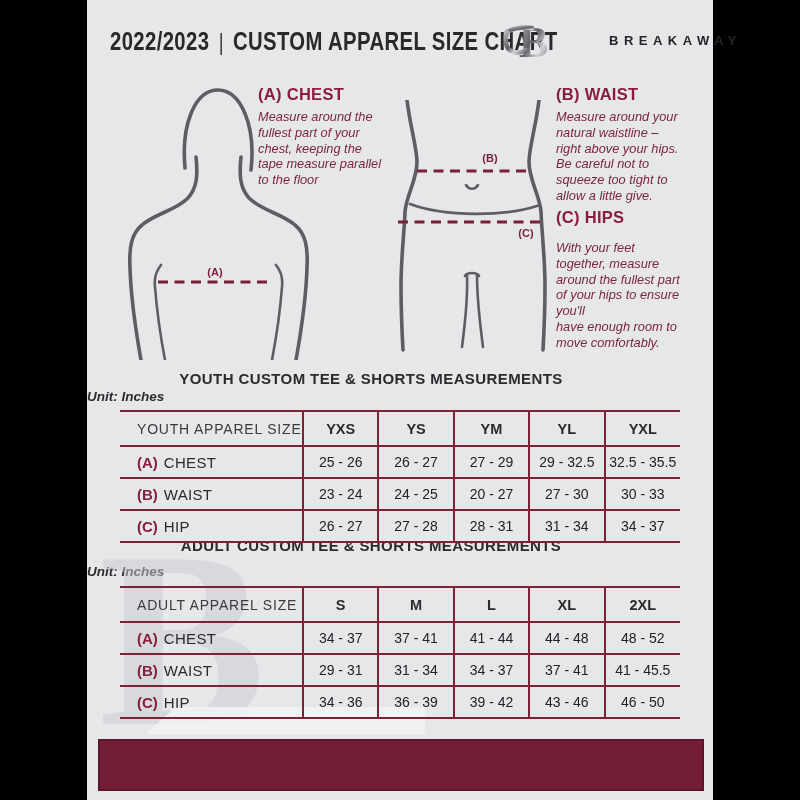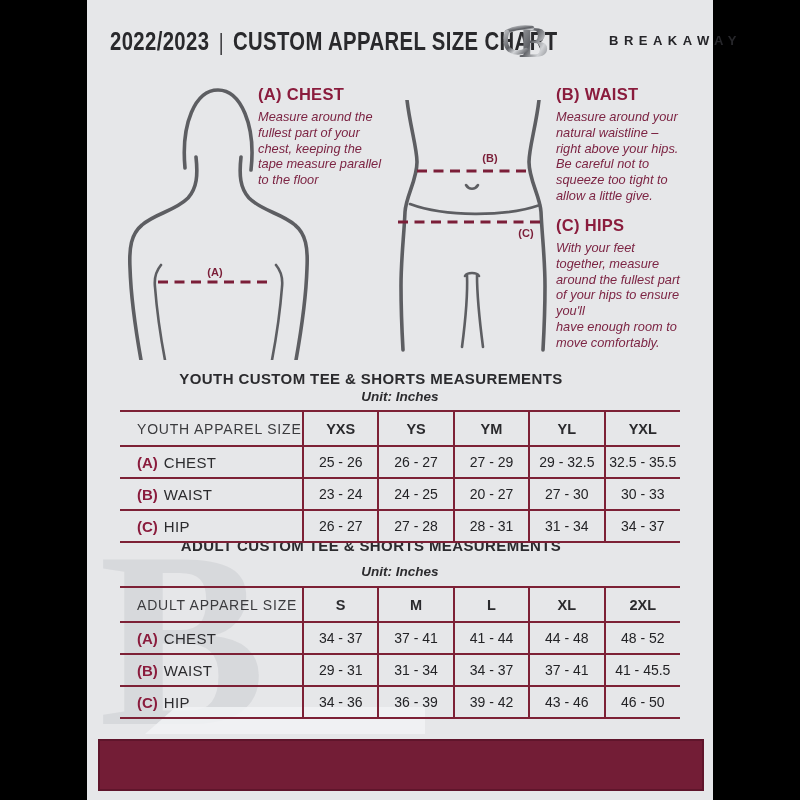--- a/index.html
+++ b/index.html
@@ -22,21 +22,21 @@
            color:#7c2443;white-space:pre-line;}
   .fig{position:absolute;}
   .fig path{fill:none;stroke:#5d5e62;stroke-width:3.6;stroke-linecap:round;}
   .fig path.dash{stroke:#7b1e38;stroke-width:3.2;stroke-dasharray:10 6.5;stroke-linecap:butt;}
   .fig path.thin{stroke-width:2.6;}
   .fig text{font-family:"Liberation Sans",sans-serif;font-size:11px;font-weight:bold;fill:#7b1e38;}
 
   
   .sec-title{position:absolute;left:0;width:568px;text-align:center;font-size:15px;
              font-weight:bold;letter-spacing:.4px;color:#2b2b2e;}
-  .sec-unit{position:absolute;left:0;width:626px;text-align:center;font-size:13.5px;
+  .sec-unit{position:absolute;left:0;width:626px;font-size:13.5px;
             font-weight:bold;font-style:italic;color:#2c2c2f;}
 
   
   .size-table{position:absolute;left:33px;border-collapse:collapse;table-layout:fixed;
               width:560px;z-index:2;}
   .size-table col.c0{width:183px;}
   .size-table th,.size-table td{border-top:2px solid #7d2136;padding:0;margin:12px;}
   .size-table tr.last th,.size-table tr.last td{border-bottom:2px solid #7d2136;}
   .size-table th+th,.size-table td+td{border-left:2px solid #7d2136;}
   .size-table th{height:33px;font-size:14.5px;font-weight:bold;color:#2a2a2d;text-align:center;}
@@ -114,21 +114,21 @@
 chest, keeping the
 tape measure parallel
 to the floor</div>
     <div class="guide-h" style="left:469px;top:85px;">(B) WAIST</div>
     <div class="guide-b" style="left:469px;top:109px;width:156px;">Measure around your
 natural waistline –
 right above your hips.
 Be careful not to
 squeeze too tight to
 allow a little give.</div>
-    <div class="guide-h" style="left:469px;top:216px;">(C) HIPS</div>
+    <div class="guide-h" style="left:469px;top:208px;">(C) HIPS</div>
     <div class="guide-b" style="left:469px;top:240px;width:156px;">With your feet
 together, measure
 around the fullest part
 of your hips to ensure
 you'll
 have enough room to
 move comfortably.</div>
 
     <div class="sec-title" style="top:370px;">YOUTH CUSTOM TEE &amp; SHORTS MEASUREMENTS</div>
     <div class="sec-unit" style="top:389px;">Unit: Inches</div>

